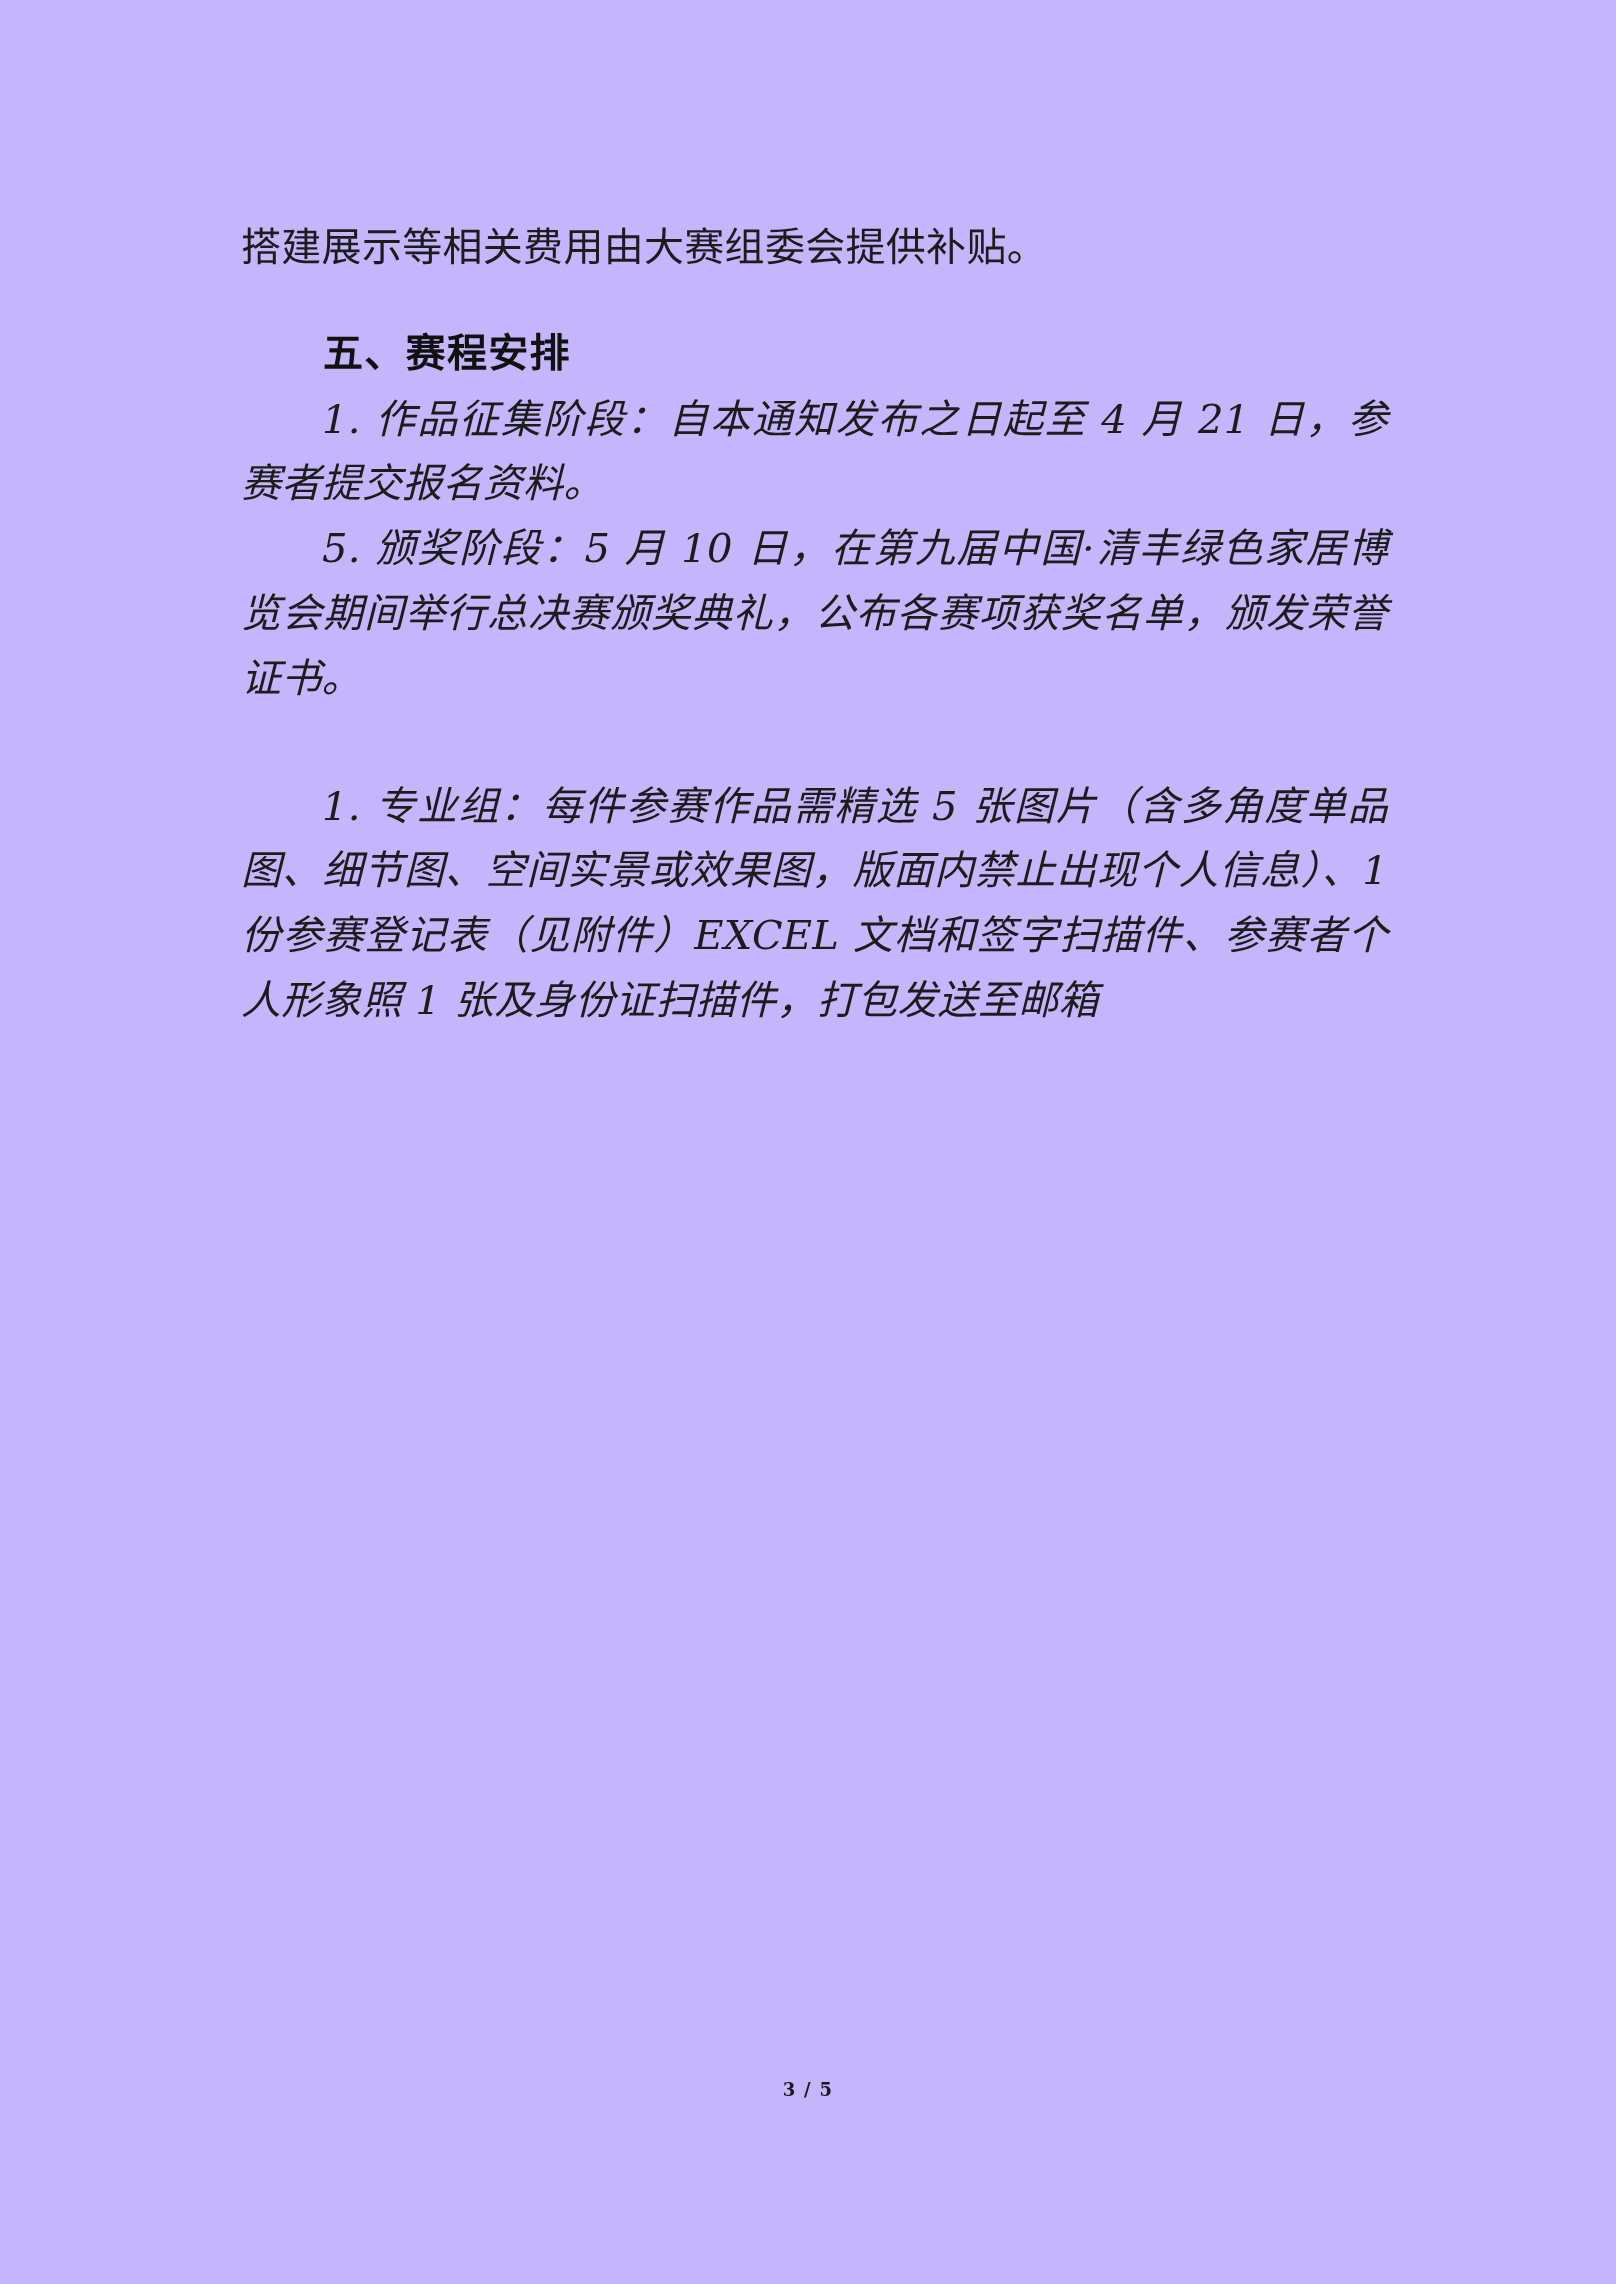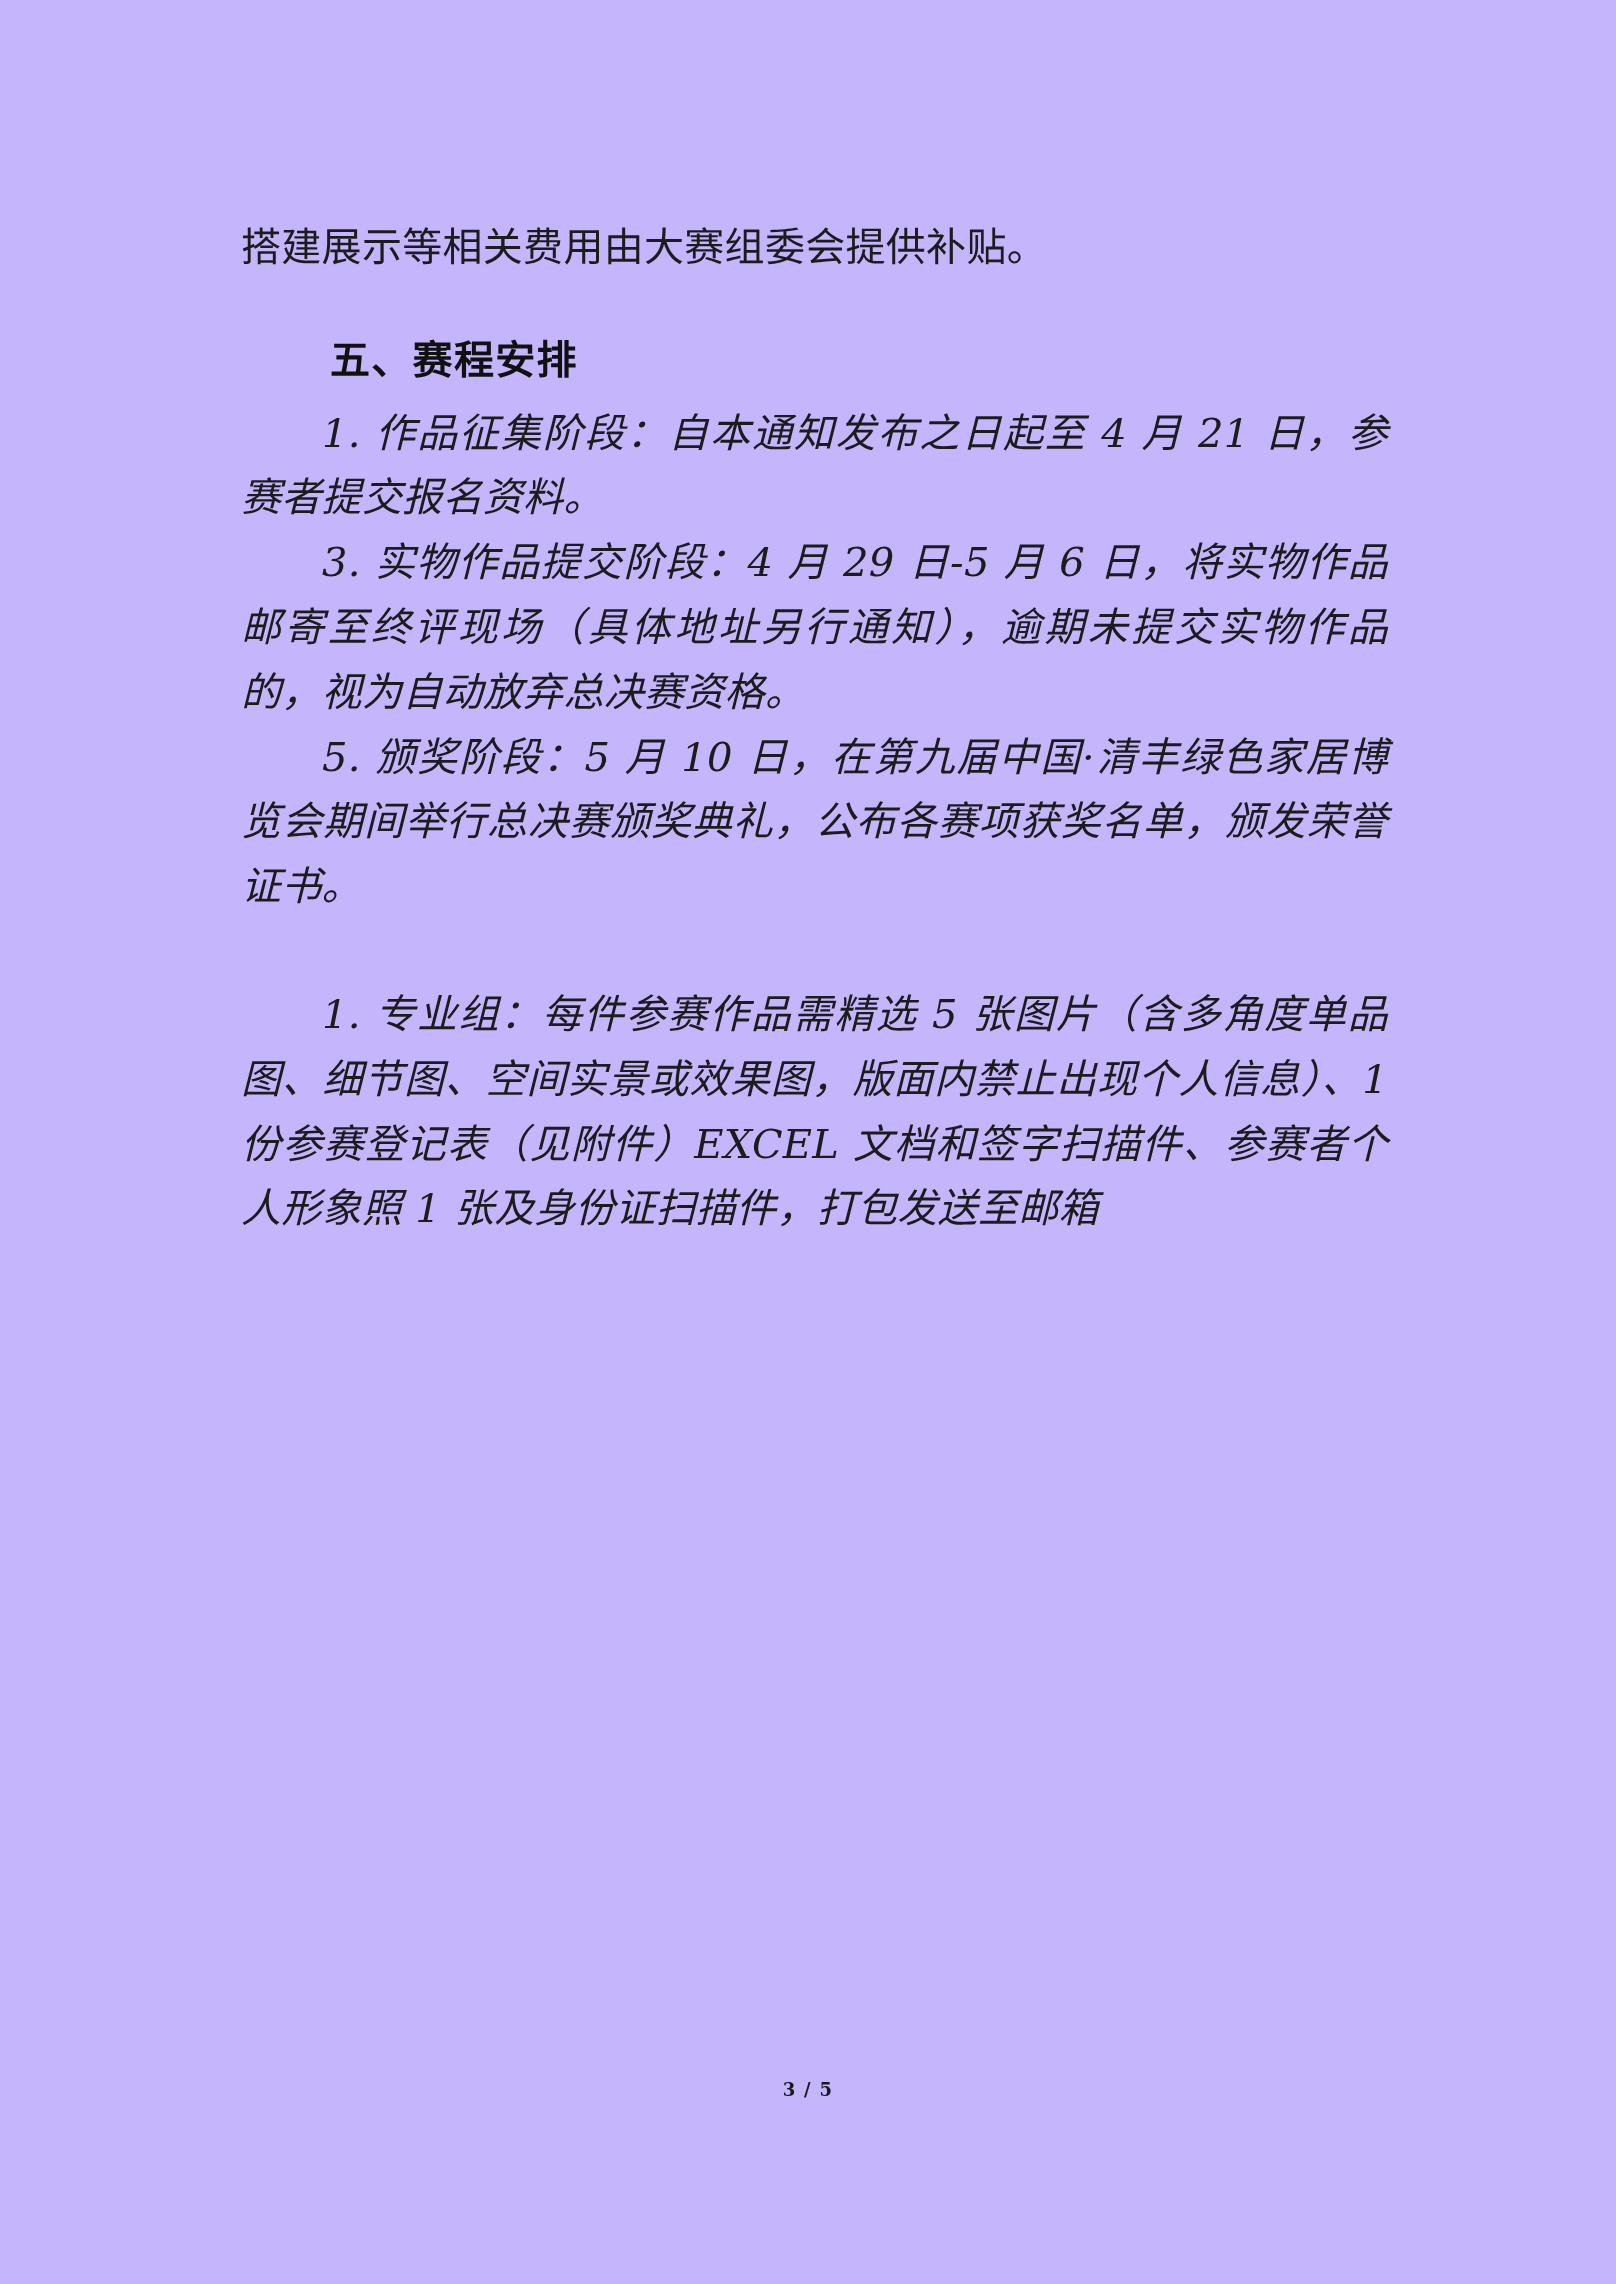--- a/index.html
+++ b/index.html
@@ -41,21 +41,21 @@
   }
   .indent {
     text-indent: 81px;
     font-style: italic;
   }
   .heading {
     font-size: 40px;
     font-weight: bold;
     line-height: 1.62;
     text-indent: 81px;
-    margin: 8px;
+    margin: 1px;
     letter-spacing: 1.3px;
     color: #111111;
   }
   .gap-md { height: 40px; }
   .gap-lg { height: 63px; }
   .page-number {
     position: absolute;
     left: 0;
     top: 2079px;
     width: 1616px;
@@ -75,21 +75,20 @@
 
     <p class="para">搭建展示等相关费用由大赛组委会提供补贴。</p>
 
     <div class="gap-md"></div>
 
     <h2 class="heading">五、赛程安排</h2>
 
     <p class="para indent">1. 作品征集阶段：自本通知发布之日起至 4 月 21 日，参赛者提交报名资料。</p>
 
 
-    <p class="para indent">3. 实物作品提交阶段：4 月 29 日-5 月 6 日，将实物作品邮寄至终评现场（具体地址另行通知），逾期未提交实物作品的，视为自动放弃总决赛资格。</p>
 
 
     <p class="para indent">5. 颁奖阶段：5 月 10 日，在第九届中国·清丰绿色家居博览会期间举行总决赛颁奖典礼，公布各赛项获奖名单，颁发荣誉证书。</p>
 
 
     <div class="gap-lg"></div>
 
 
     <p class="para indent">1. 专业组：每件参赛作品需精选 5 张图片（含多角度单品图、细节图、空间实景或效果图，版面内禁止出现个人信息）、1 份参赛登记表（见附件）EXCEL 文档和签字扫描件、参赛者个人形象照 1 张及身份证扫描件，打包发送至邮箱</p>
 

